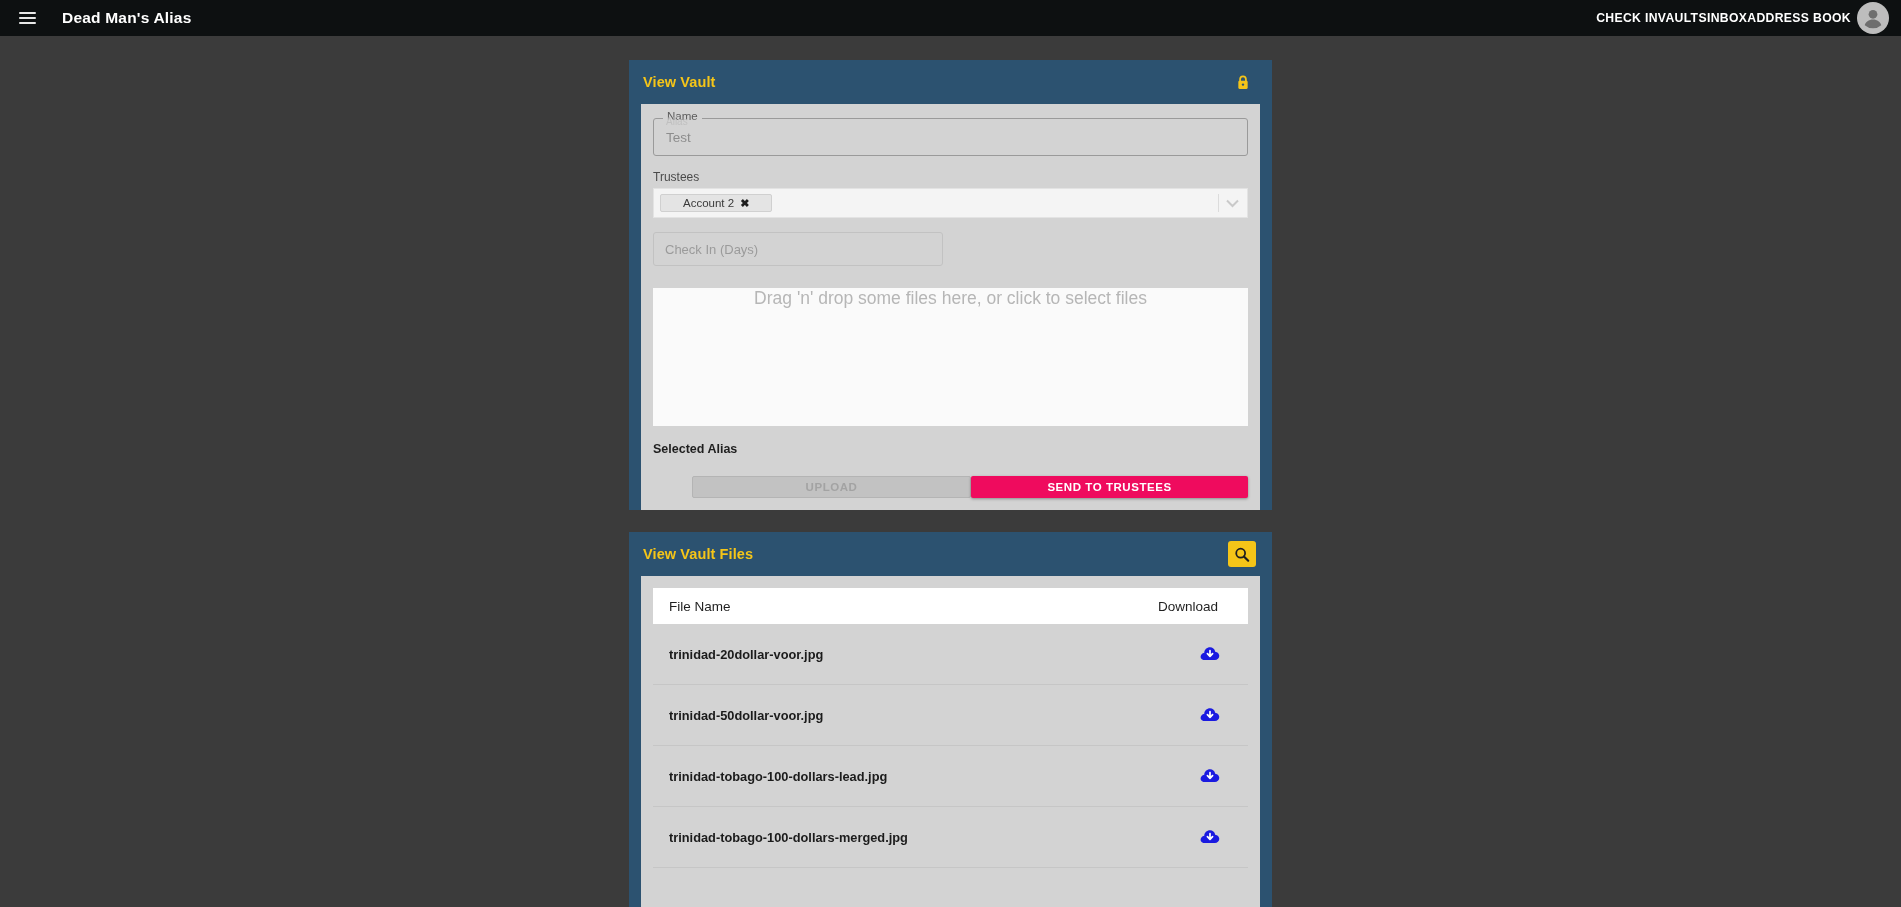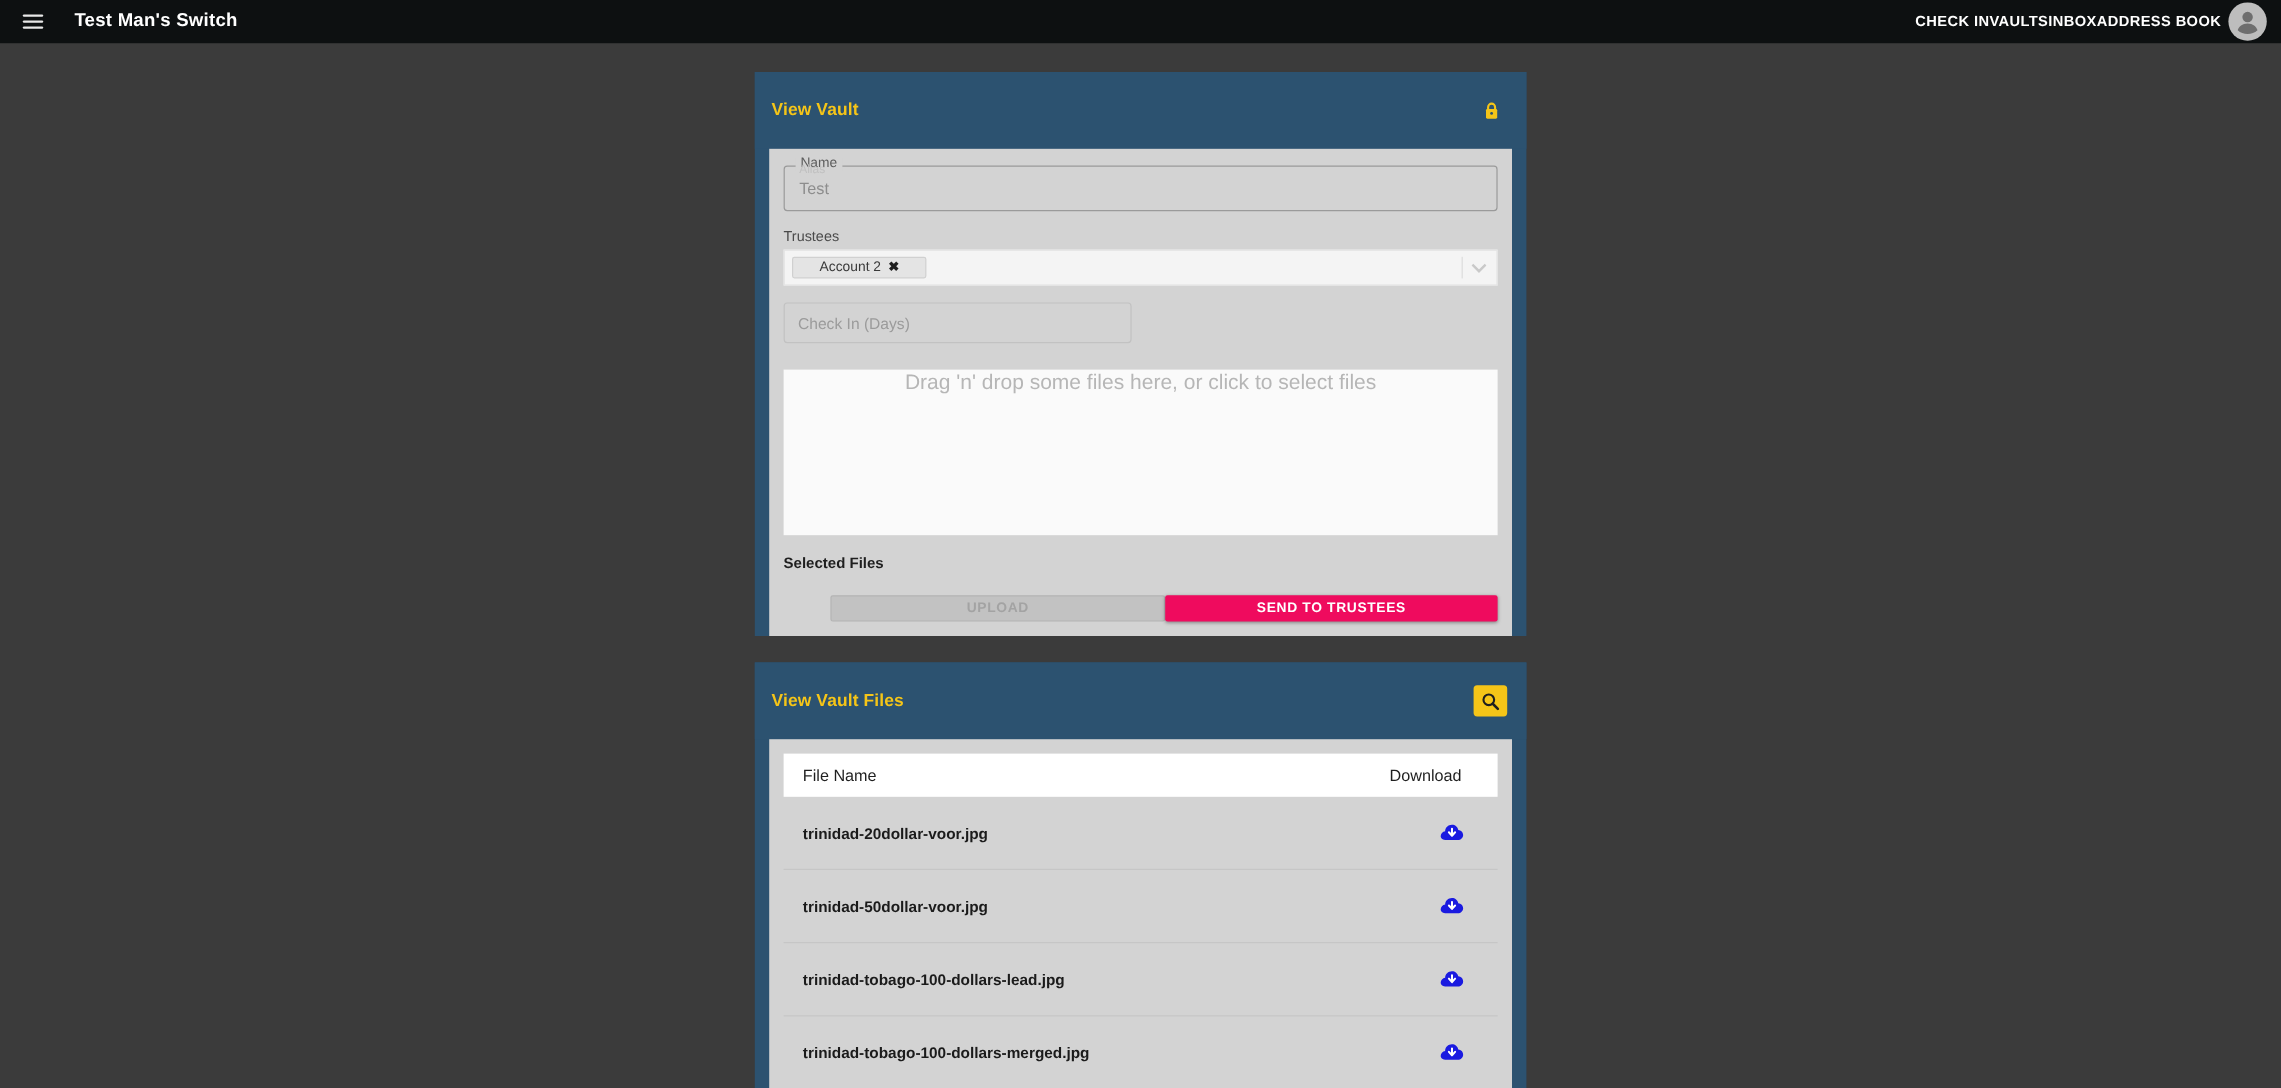--- a/index.html
+++ b/index.html
@@ -78,21 +78,21 @@
   .column {
     position: absolute;
     left: 629px;
     top: 24px;
     width: 643px;
   }
 
   
   .panel { background: #2c5270; }
   .panel-head {
-    height: 64px;
+    height: 44px;
     display: flex; align-items: center;
     padding: 0 16px 0 14px;
     background: #2c5270;
   }
   .panel-title {
     color: #f5c518;
     font-size: 14.5px;
     font-weight: bold;
     letter-spacing: .1px;
   }
@@ -305,21 +305,21 @@
 </style>
 </head>
 <body>
 
 <div class="appbar">
   <button class="hamburger">
     <span></span>
       <span></span>
       <span></span>
   </button>
-  <div class="brand">Test Man's Switch</div>
+  <div class="brand">Dead Man's Alias</div>
   <nav class="nav-right">
     <a class="nav-link">CHECK IN</a>
     <a class="nav-link">VAULTS</a>
     <a class="nav-link">INBOX</a>
     <a class="nav-link">ADDRESS BOOK</a>
     <div class="avatar">
       <svg width="30" height="30" viewBox="0 0 24 24">
         <circle cx="12" cy="9" r="3.5" fill="#6e6e6e"></circle>
         <path d="M12 13.2c-3.4 0-6 2.1-6.6 4.6a10 10 0 0 0 13.2 0c-.6-2.5-3.2-4.6-6.6-4.6z" fill="#6e6e6e"></path>
       </svg>
@@ -372,21 +372,21 @@
         <div class="field checkin-wrap">
           <div class="checkin">
             <input type="text" placeholder="Check In (Days)" style="">
           </div>
         </div>
 
         <div class="dropzone">
           <div class="dropzone-text">Drag 'n' drop some files here, or click to select files</div>
         </div>
 
-        <div class="selected-files-label">Selected Files</div>
+        <div class="selected-files-label">Selected Alias</div>
 
         <div class="btn-row">
           <button class="btn btn-upload">UPLOAD</button>
           <button class="btn btn-send">SEND TO TRUSTEES</button>
         </div>
       </div>
     </section>
 
     <section class="panel files-panel">
       <header class="panel-head">

